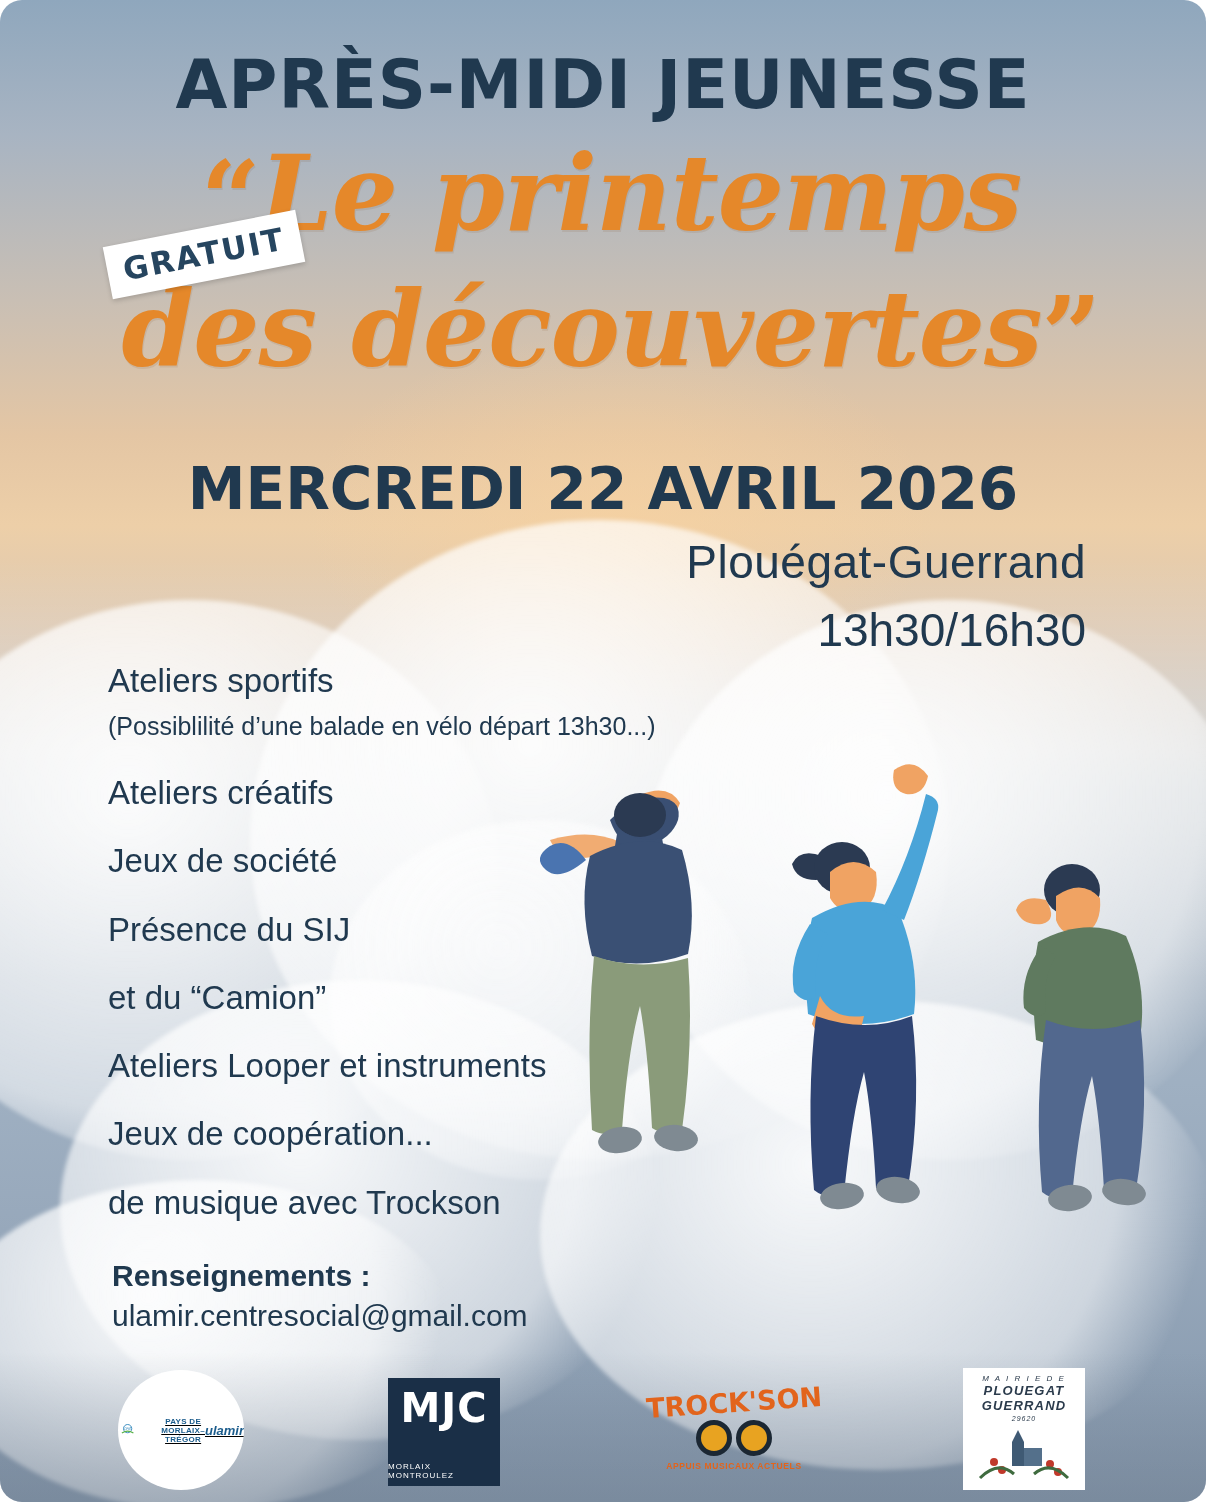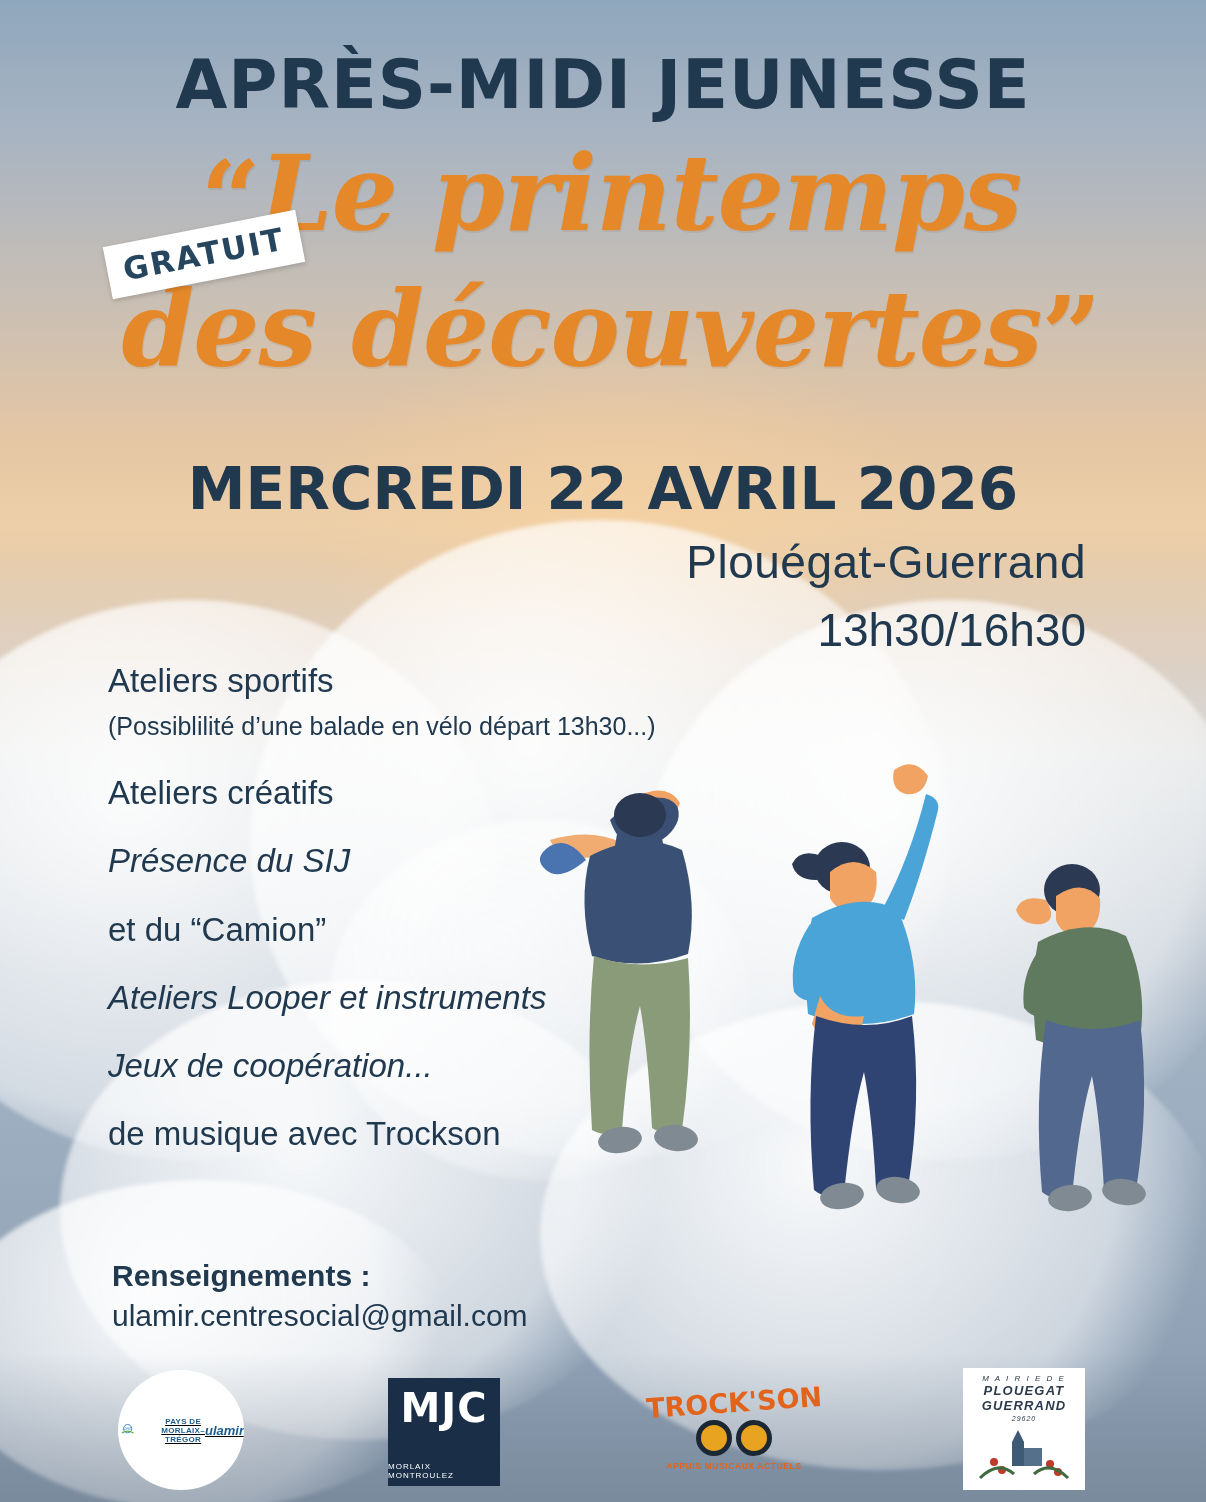--- a/index.html
+++ b/index.html
@@ -24,20 +24,21 @@
         #c9bfb4 20%,
         #e4c6a4 29%,
         #edcfa8 35%,
         #d9c7b4 43%,
         #b9c0c5 52%,
         #a9b6c4 62%,
         #9fb0c2 72%,
         #97a8bb 82%,
         #8d9fb3 92%,
         #8496ab 100%);
+    border-radius: 22px;
   }
 
   
   .cloud {
     position: absolute;
     border-radius: 50%;
     background: radial-gradient(circle at 40% 35%, rgba(255,255,255,0.92), rgba(255,255,255,0.55) 60%, rgba(255,255,255,0.0) 78%);
     filter: blur(2px);
     pointer-events: none;
   }
@@ -157,21 +158,21 @@
   .item {
     font-size: 33px;
     margin-bottom: 26px;
     line-height: 1.28;
   }
   .item.small {
     font-size: 25px;
     margin-top: -18px;
     margin-bottom: 30px;
   }
-  .item.gap-top { margin-top: 12px; font-style: italic; }
+  .item.gap-top { margin-top: 12px; }
 
   .contact {
     position: absolute;
     left: 112px;
     top: 1256px;
     color: #20394f;
     font-family: "Liberation Sans", sans-serif;
     font-size: 30px;
     font-weight: bold;
     line-height: 1.32;
@@ -269,20 +270,21 @@
   <div class="gratuit">GRATUIT</div>
 
   <div class="date">MERCREDI 22 AVRIL 2026</div>
   <div class="place">Plouégat-Guerrand</div>
   <div class="hours">13h30/16h30</div>
 
   <div class="list">
     <div class="item">Ateliers sportifs</div>
     <div class="item small">(Possiblilité d’une balade en vélo départ 13h30...)</div>
     <div class="item">Ateliers créatifs</div>
+    <div class="item">Jeux de société</div>
     <div class="item gap-top">Présence du SIJ</div>
     <div class="item">et du “Camion”</div>
     <div class="item gap-top">Ateliers Looper et instruments</div>
     <div class="item gap-top">Jeux de coopération...</div>
     <div class="item">de musique avec Trockson</div>
   </div>
 
   <div class="contact">
     <div>Renseignements :</div>
     <div class="mail">ulamir.centresocial@gmail.com</div>

